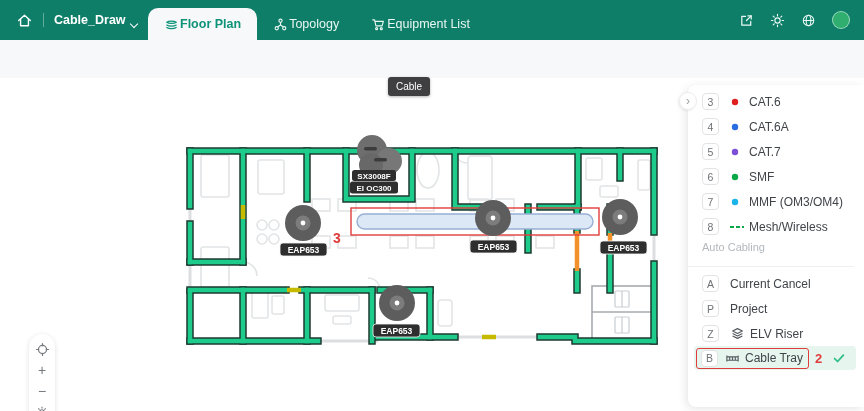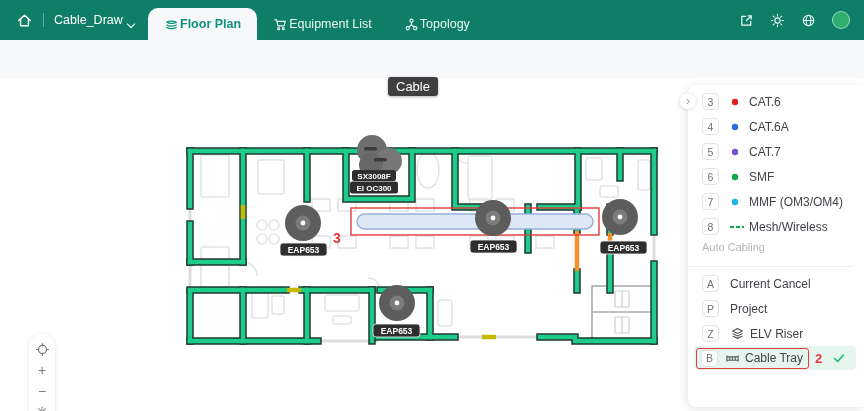--- a/index.html
+++ b/index.html
@@ -4,21 +4,21 @@
 <style>
   html,body{margin:0;padding:0;background:#e9ebed;}
   *{box-sizing:border-box;}
   .stage{position:relative;width:864px;height:411px;overflow:hidden;background:#fff;
          font-family:"Liberation Sans",sans-serif;-webkit-font-smoothing:antialiased;}
 
   
   .topbar{position:absolute;left:0;top:0;width:864px;height:40px;background:#0f7e69;color:#fff;}
   .tb-left{position:absolute;left:16px;top:0;height:40px;display:flex;align-items:center;gap:10px;}
   .tb-sep{width:1px;height:14px;background:rgba(255,255,255,.35);}
-  .proj{display:flex;align-items:flex-end;gap:5px;font-size:12.5px;color:#fff;cursor:pointer;}
+  .proj{display:flex;align-items:flex-end;gap:5px;font-size:12.5px;color:#fff;cursor:pointer;font-weight:bold;}
   .chev{width:6px;height:6px;border-right:1.5px solid currentColor;border-bottom:1.5px solid currentColor;
         transform:rotate(45deg);margin-top:-3px;}
   .tabs{position:absolute;left:148px;top:8px;height:32px;display:flex;align-items:stretch;}
   .tab{display:flex;align-items:center;gap:1px;padding:0 16px;font-size:12.5px;color:#e9f7f2;cursor:pointer;}
   .tab.active{background:#f7f8f9;color:#0e9378;border-radius:10px 10px 0 0;font-weight:bold;}
   .tb-right{position:absolute;right:14px;top:0;height:40px;display:flex;align-items:center;gap:16px;}
   .tb-right .ico{color:#eafaf5;display:flex;}
   .avatar{width:18px;height:18px;border-radius:50%;background:#2fae70;border:1px solid rgba(255,255,255,.5);}
 
   
@@ -39,21 +39,21 @@
       display:flex;align-items:center;gap:0;padding:0 6px;font-size:11.5px;color:#b9bec3;box-shadow:0 1px 2px rgba(0,0,0,.04);}
   .freq-pill .band{padding:0 7px;cursor:pointer;}
   .freq-pill .bsep{width:1px;height:11px;background:#e6e6e6;}
   .off-chip{margin-left:5px;background:#e3f5ee;color:#35c08e;border-radius:3px;padding:2px 7px;font-size:11px;cursor:pointer;}
 
   
   .canvas{position:absolute;left:0;top:78px;width:864px;height:333px;background:#fff;}
   .plan{position:absolute;left:0;top:-78px;width:864px;height:411px;}
   svg text{font-family:"Liberation Sans",sans-serif;}
 
-  .tooltip{position:absolute;left:388px;top:77px;height:19px;background:#3f3f41;color:#fff;font-size:13px;
+  .tooltip{position:absolute;left:388px;top:77px;height:19px;background:#3f3f41;color:#fff;font-size:10px;
       border-radius:3px;display:flex;align-items:center;padding:0 8px;box-shadow:0 1px 3px rgba(0,0,0,.3);z-index:5;}
   .hintbar{position:absolute;left:345px;top:96px;height:21px;background:#f1f2f3;border-radius:4px;display:flex;
       align-items:center;gap:5px;padding:0 10px;font-size:11px;color:#8f9499;z-index:4;}
   .hintbar .gap{width:12px;}
 
   
   .panel{position:absolute;right:0;top:85px;width:176px;height:322px;background:#fff;border-radius:8px 0 0 8px;
       box-shadow:-2px 2px 10px rgba(0,0,0,.10);z-index:6;padding:4px 0 6px 0;}
   .panel-handle{position:absolute;left:-9px;top:7px;width:18px;height:18px;border-radius:50%;background:#fff;
       border:1px solid #eee;box-shadow:-1px 1px 3px rgba(0,0,0,.08);display:flex;align-items:center;justify-content:center;
@@ -102,38 +102,38 @@
           <svg width="15" height="15" viewBox="0 0 16 16" fill="none" stroke="currentColor" stroke-width="1.3" stroke-linecap="round">
               <path d="M3 5.6 C5 4.1 11 4.1 13 5.6 C11 7.1 5 7.1 3 5.6 Z"></path>
               <path d="M3 8.6 C5 10.1 11 10.1 13 8.6"></path>
               <path d="M3 11.2 C5 12.7 11 12.7 13 11.2"></path>
             </svg>
         </span>
         <span>Floor Plan</span>
       </div>
       <div class="tab">
         <span style="display:flex;">
-          <svg width="15" height="15" viewBox="0 0 16 16" fill="none" stroke="currentColor" stroke-width="1.2" stroke-linecap="round" stroke-linejoin="round">
-              <path d="M1.8 3 h2 l1.4 6.5 h6.6 l1.4 -4.8 H4.4"></path>
-              <circle cx="6" cy="12.4" r="1.1"></circle>
-              <circle cx="11" cy="12.4" r="1.1"></circle>
-            </svg>
-        </span>
-        <span>Equipment List</span>
-      </div>
-      <div class="tab">
-        <span style="display:flex;">
           <svg width="15" height="15" viewBox="0 0 16 16" fill="none" stroke="currentColor" stroke-width="1.2">
               <circle cx="8" cy="4" r="1.7"></circle>
               <circle cx="4" cy="12" r="1.7"></circle>
               <circle cx="12" cy="12" r="1.7"></circle>
               <path d="M8 5.7 V8.6 M8 8.6 L4.9 10.7 M8 8.6 L11.1 10.7"></path>
             </svg>
         </span>
         <span>Topology</span>
+      </div>
+      <div class="tab">
+        <span style="display:flex;">
+          <svg width="15" height="15" viewBox="0 0 16 16" fill="none" stroke="currentColor" stroke-width="1.2" stroke-linecap="round" stroke-linejoin="round">
+              <path d="M1.8 3 h2 l1.4 6.5 h6.6 l1.4 -4.8 H4.4"></path>
+              <circle cx="6" cy="12.4" r="1.1"></circle>
+              <circle cx="11" cy="12.4" r="1.1"></circle>
+            </svg>
+        </span>
+        <span>Equipment List</span>
       </div>
     </nav>
 
     <div class="tb-right">
       <span class="ico">
         <svg width="15" height="15" viewBox="0 0 16 16" fill="none" stroke="currentColor" stroke-width="1.3" stroke-linecap="round" stroke-linejoin="round">
             <path d="M7 3.5 H3 V13 H12.5 V9"></path>
             <path d="M9.5 3 H13 V6.5"></path>
             <path d="M13 3 L8 8"></path>
           </svg>

